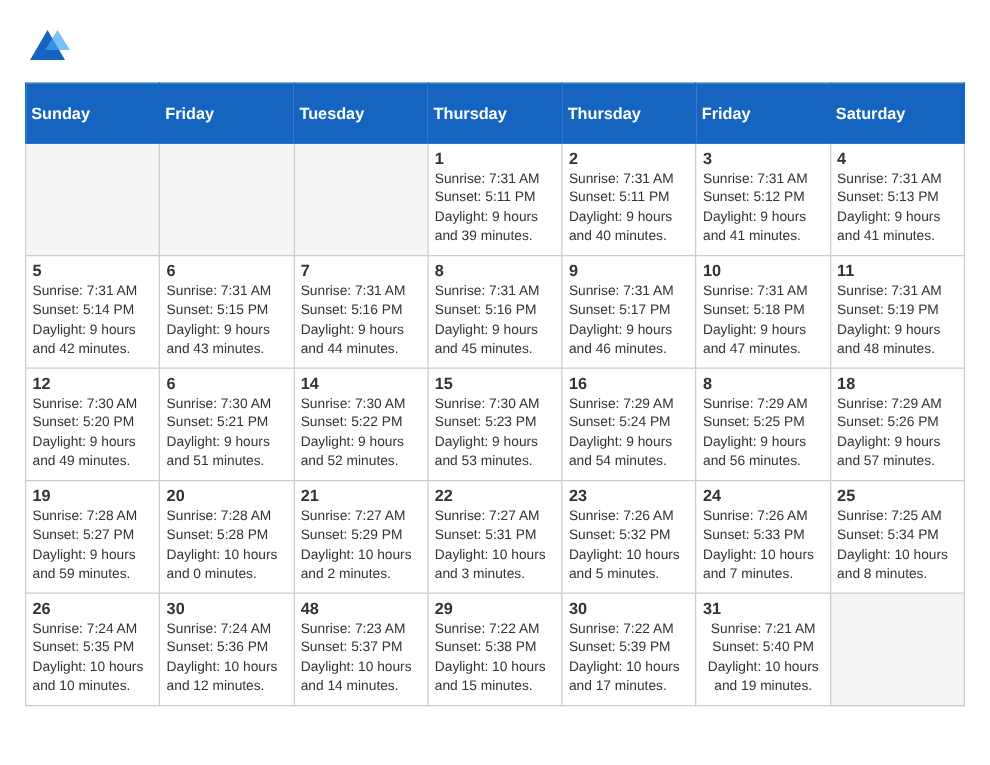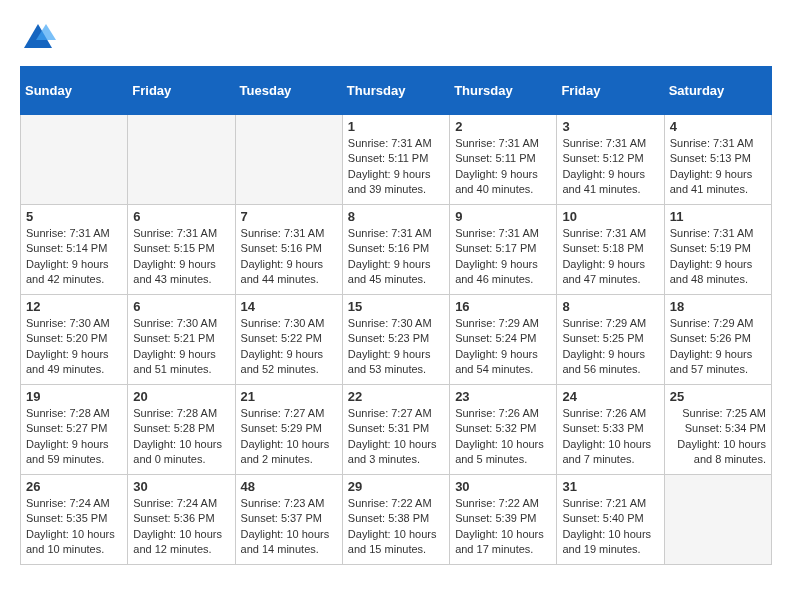--- a/index.html
+++ b/index.html
@@ -294,21 +294,21 @@
         </td>
         <td>
           <div class="day-num">24</div>
           <div class="day-info" style="white-space: pre-line;">Sunrise: 7:26 AM
 Sunset: 5:33 PM
 Daylight: 10 hours
 and 7 minutes.</div>
         </td>
         <td>
           <div class="day-num">25</div>
-          <div class="day-info" style="white-space: pre-line; text-align: right;">Sunrise: 7:25 AM
+          <div class="day-info" style="white-space: pre-line;">Sunrise: 7:25 AM
 Sunset: 5:34 PM
 Daylight: 10 hours
 and 8 minutes.</div>
         </td>
       </tr>
       <tr>
         <td>
           <div class="day-num">26</div>
           <div class="day-info" style="white-space: pre-line;">Sunrise: 7:24 AM
 Sunset: 5:35 PM
@@ -338,21 +338,21 @@
         </td>
         <td>
           <div class="day-num">30</div>
           <div class="day-info" style="white-space: pre-line;">Sunrise: 7:22 AM
 Sunset: 5:39 PM
 Daylight: 10 hours
 and 17 minutes.</div>
         </td>
         <td>
           <div class="day-num">31</div>
-          <div class="day-info" style="white-space: pre-line;">Sunrise: 7:21 AM
+          <div class="day-info" style="white-space: pre-line; text-align: center;">Sunrise: 7:21 AM
 Sunset: 5:40 PM
 Daylight: 10 hours
 and 19 minutes.</div>
         </td>
         <td class="empty"></td>
       </tr>
     </tbody>
 </table>
 
 </body></html>

